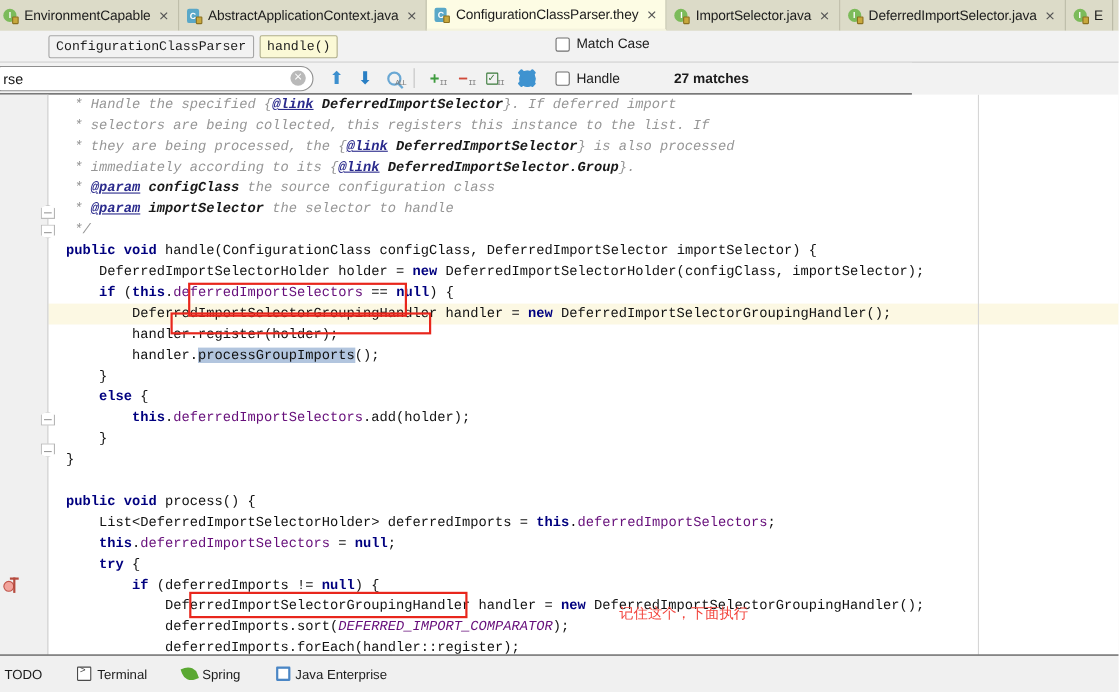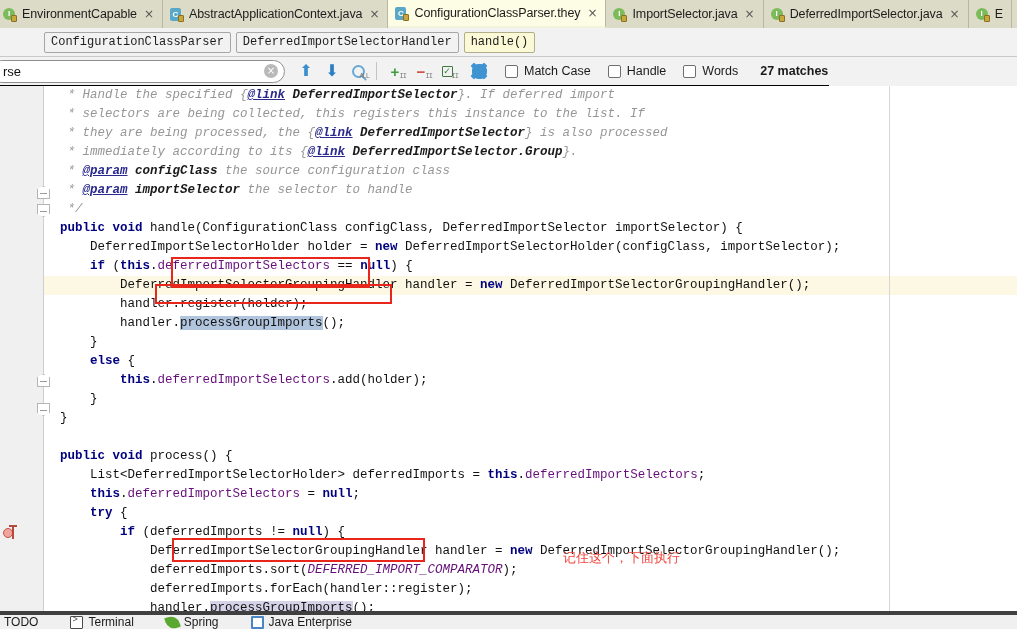--- a/index.html
+++ b/index.html
@@ -155,21 +155,21 @@
   }
   .gear::after { transform: translate(-50%,-50%) rotate(-45deg); }
   .magnifier {
     width: 13px; height: 13px; border: 2px solid #6aa8d4; border-radius: 50%;
     position: relative;
   }
   .magnifier::after {
     content:""; position:absolute; right:-4px; bottom:-3px;
     width:6px; height:2px; background:#6aa8d4; transform: rotate(45deg);
   }
-  .chkgroup { display: flex; align-items: flex-start; gap: 17px; margin-left: 13px; }
+  .chkgroup { display: flex; align-items: flex-start; gap: 17px; margin-left: 13px; flex-direction: column; }
   .chkitem { display: flex; align-items: center; gap: 6px; font-size: 12.5px; color: #1b1b1b; cursor: pointer; }
   .chkbox {
     width: 13px; height: 13px; background: #ffffff;
     border: 1px solid #6f6f6f; border-radius: 2px;
   }
   .matches {
     margin-left: 22px; font-size: 12.5px; font-weight: bold; color: #1b1b1b;
   }
 
   
@@ -245,23 +245,23 @@
   .annot-note {
     position: absolute;
     color: #f2453d;
     font-size: 13px;
     font-family: "DejaVu Sans", sans-serif;
     white-space: nowrap;
   }
 
   
   .statusbar {
-    position: absolute; left: 0; bottom: 0; width: 1017px; height: 18px;
+    position: absolute; left: 0; bottom: 0; width: 1017px; height: 34px;
     background: #f0f0f0;
-    border-top: 4px solid #404040;
+    border-top: 1px solid #404040;
     display: flex; align-items: center;
     font-size: 12px; color: #1b1b1b;
     padding-left: 2px;
     gap: 0;
   }
   .sb-item { display: flex; align-items: center; gap: 5px; padding: 0 12px 0 2px; cursor: pointer; white-space: nowrap; }
   .sb-ico { width: 13px; height: 13px; flex: 0 0 auto; position: relative; }
   .sb-ico.terminal { background:#ffffff; border: 1.5px solid #4a4a4a; border-radius: 1px; }
   .sb-ico.terminal::after {
     content: ">"; position: absolute; left: 1px; top: -2px; font-size: 9px; color: #4a4a4a;
@@ -328,21 +328,20 @@
       <span class="ficon iface">
           <span class="badge">I</span>
           <span class="lock"></span>
         </span>
       <span class="tlabel">E</span>
     </div>
   </div>
 
   <div class="crumbbar">
     <span class="crumb">ConfigurationClassParser</span>
-    <span class="crumb">DeferredImportSelectorHandler</span>
     <span class="crumb selected">handle()</span>
   </div>
 
   <div class="findbar">
     <div class="search-wrap">
       <input class="search-input" type="text" value="rse" style="">
       <span class="clear-x">×</span>
     </div>
 
     <div class="tb-icons">

